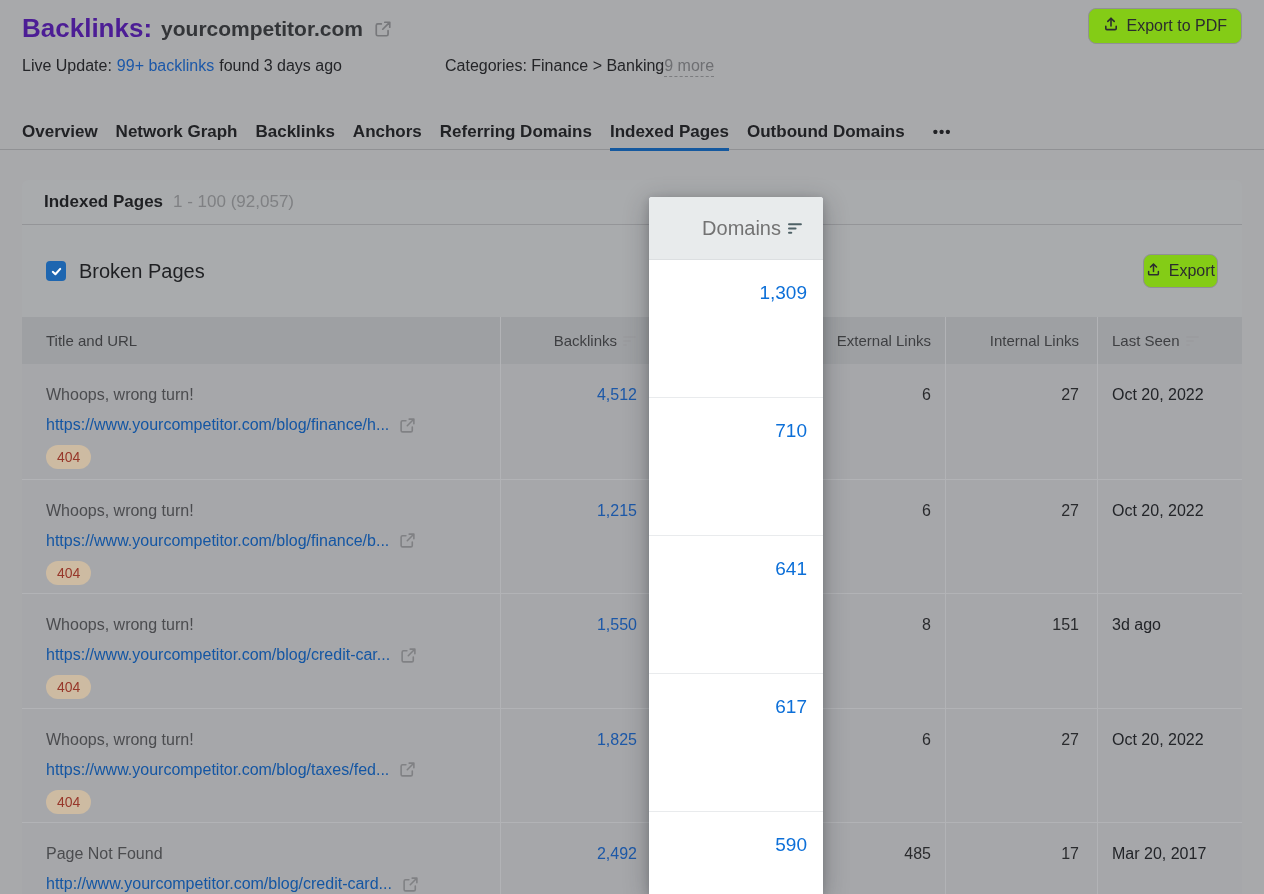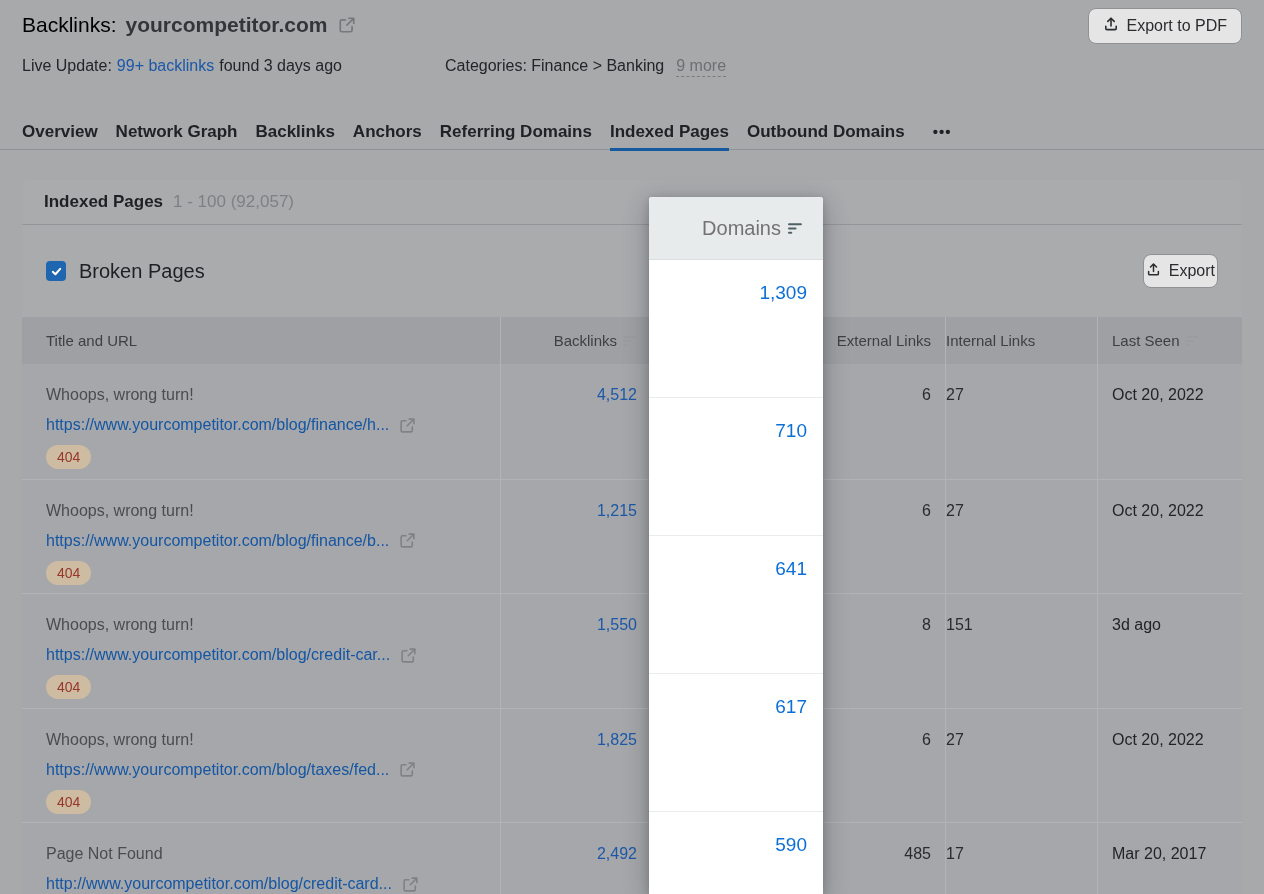--- a/index.html
+++ b/index.html
@@ -22,30 +22,30 @@
     --gray-text:#7f8083;
   }
   *{margin:0;padding:0;box-sizing:border-box;}
   html,body{width:1264px;height:894px;overflow:hidden;}
   body{font-family:"Liberation Sans","DejaVu Sans",sans-serif;background:var(--page-bg);position:relative;color:var(--dark-text);}
   .page{position:absolute;inset:0;overflow:hidden;}
 
   
   .top-header{position:absolute;top:0;left:0;right:0;height:120px;}
   .title-row{position:absolute;top:13px;left:22px;display:flex;align-items:center;gap:9px;}
-  .title-main{font-size:21px;font-weight:normal;color:#000000;}
+  .title-main{font-size:26px;font-weight:bold;color:#4c1d95;}
   .title-domain{font-size:21px;font-weight:bold;color:#333538;}
   .title-ext{color:#77787b;display:inline-flex;margin-left:2px;}
-  .btn{display:inline-flex;align-items:center;gap:8px;border:1px solid var(--line);border-radius:8px;background:#e5e5e5;color:#2b2c2f;font-size:16px;cursor:pointer;font-family:inherit;}
+  .btn{display:inline-flex;align-items:center;gap:8px;border:1px solid var(--line);border-radius:8px;background:#84cc16;color:#2b2c2f;font-size:16px;cursor:pointer;font-family:inherit;}
   .btn svg{flex:0 0 auto;}
   .export-pdf{position:absolute;top:8px;right:22px;height:36px;padding:0 14px;}
   .meta-row{position:absolute;top:57px;left:22px;right:22px;height:22px;font-size:16px;color:#242528;}
   .live-update{position:absolute;left:0;top:0;display:inline-flex;gap:5px;}
   .live-link{color:var(--dim-link);cursor:pointer;text-decoration:none;}
-  .categories{position:absolute;left:423px;top:0;display:inline-flex;align-items:baseline;gap:12px;justify-content:center;}
+  .categories{position:absolute;left:423px;top:0;display:inline-flex;align-items:baseline;justify-content:center;}
   .more-link{color:#6e6f72;border-bottom:1px dashed #7b7c7f;cursor:pointer;padding-bottom:1px;}
 
   
   .tabs-wrap{position:absolute;top:120px;left:0;right:0;height:30px;border-bottom:1px solid var(--line);padding:0 22px;display:flex;align-items:flex-start;gap:20px;}
   .tab{position:relative;font-size:17px;font-weight:bold;color:#212225;height:30px;line-height:24px;cursor:pointer;white-space:nowrap;}
   .tab.active::after{content:"";position:absolute;left:0;right:0;bottom:-1px;height:3px;background:var(--tab-underline);}
   .tab-more{font-size:15px;font-weight:bold;letter-spacing:1px;line-height:24px;color:#212225;cursor:pointer;padding-left:8px;}
 
   
   .card{position:absolute;top:180px;left:22px;right:22px;bottom:-40px;background:var(--card-bg);border-radius:6px 6px 0 0;}
@@ -60,21 +60,21 @@
 
   
   .table{position:absolute;top:137px;left:0;right:0;bottom:0;}
   .thead,.trow{display:flex;width:1220px;}
   .thead{height:47px;background:var(--thead-bg);align-items:center;font-size:15px;color:#3e3f42;}
   .c{flex:0 0 auto;}
   .c1{width:478px;padding-left:24px;}
   .c2{width:149px;padding-right:12px;text-align:right;border-left:1px solid var(--divider);}
   .c3{width:174px;}
   .c4{width:122px;padding-right:14px;text-align:right;}
-  .c5{width:152px;padding-right:18px;text-align:left;border-left:1px solid var(--divider);}
+  .c5{width:152px;padding-right:18px;text-align:right;border-left:1px solid var(--divider);}
   .c6{width:145px;padding-left:14px;border-left:1px solid var(--divider);}
   .thead .c2,.thead .c6{display:flex;align-items:center;gap:6px;}
   .thead .c2{justify-content:flex-end;}
   .thead .c{height:47px;line-height:47px;}
   .thead .c2,.thead .c6{line-height:normal;}
   .sort-ic{display:inline-flex;color:#9b9c9f;}
   .trow{height:114.5px;background:var(--row-bg);border-top:1px solid var(--divider);font-size:16px;}
   .trow:first-child{border-top:none;}
   .trow .c{padding-top:20px;}
   .trow .c2{padding-top:22px;color:var(--dim-link);cursor:pointer;}

